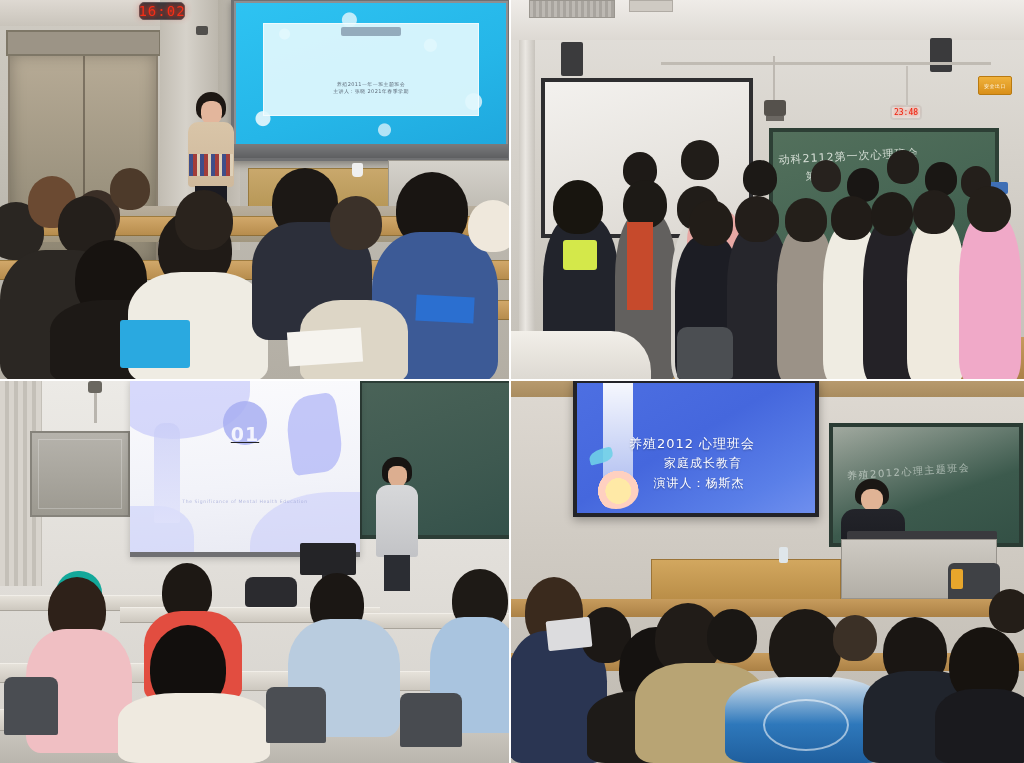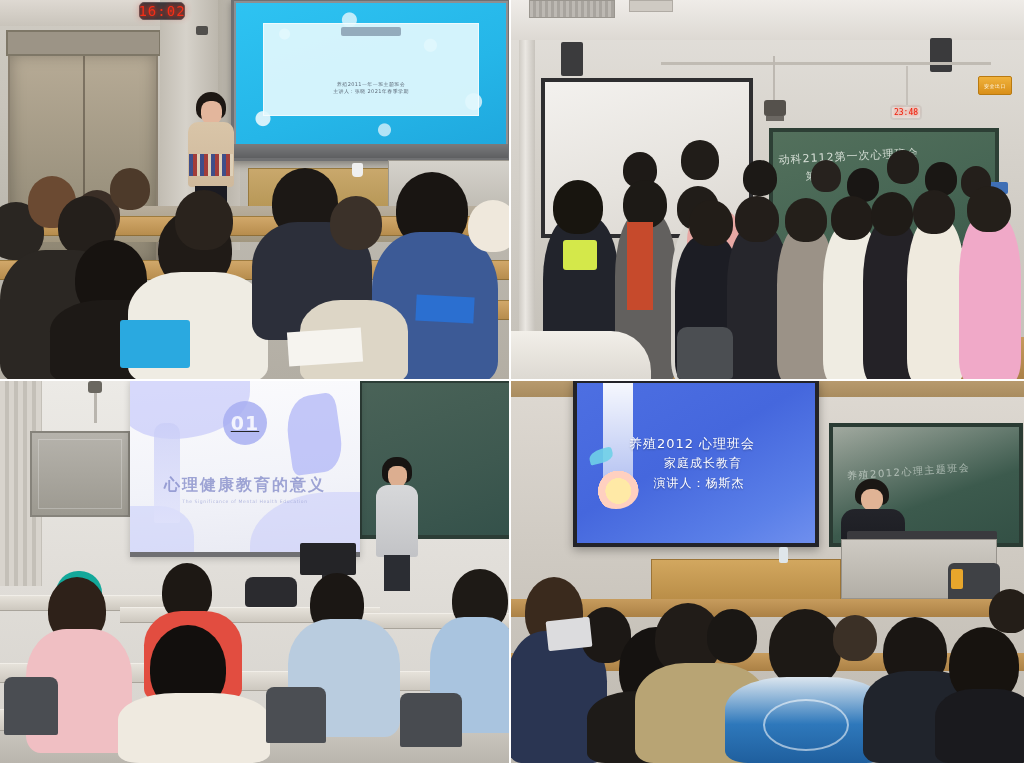--- a/index.html
+++ b/index.html
@@ -319,21 +319,21 @@
   .p3-fig-right {
     position:absolute; right:20px; top:16px; width:52px; height:78px;
     background:#aab0f6; opacity:.68;
     border-radius:50% 18% 40% 12%;
     transform:rotate(-8deg);
   }
   .p3-badge {
     position:absolute; left:50%; top:22px; transform:translateX(-50%);
     width:44px; height:44px; border-radius:50%;
     background:#a9b0f2; opacity:.85;
-    display:flex; align-items:center; justify-content:center;text-decoration:underline;
+    display:flex; align-items:flex-end; justify-content:center;text-decoration:underline;
   }
   .p3-badge span {
     color:#f3f4ff; font-size:19px; font-weight:700; letter-spacing:1px;
     font-family:"DejaVu Sans", sans-serif;
   }
   .p3-title {
     position:absolute; left:0; right:0; top:96px; text-align:center;
     font-size:16px; font-weight:700; letter-spacing:2px;
     color:#7d85c6; opacity:.72;
     font-family:"DejaVu Sans", sans-serif;
@@ -375,21 +375,21 @@
   .p3-bag {
     position:absolute; left:245px; top:196px; width:52px; height:30px;
     background:#2b2b2f; border-radius:8px 8px 4px 4px;
   }
 
   
   .p4-wall { position:absolute; inset:0; background:linear-gradient(180deg,#ded9d2,#cfcac2 45%,#bdb8af); }
   .p4-top { position:absolute; left:0; top:0; width:100%; height:16px;
     background:linear-gradient(180deg,#b79a6e,#a98c5f); }
   .p4-screen {
-    position:absolute; left:62px; top:-2px; width:246px; height:168px;
+    position:absolute; left:62px; top:-2px; width:246px; height:138px;
     background:linear-gradient(150deg,#4d6fe2,#4567dd 45%,#5a7fe8 80%,#6f8fee);
     border:4px solid #232328;
     overflow:hidden;
     box-shadow:0 3px 9px rgba(0,0,0,.32);
   }
   .p4-beamstripe {
     position:absolute; left:26px; top:-4px; width:30px; height:118px;
     background:linear-gradient(180deg,rgba(255,255,255,.96),rgba(255,255,255,.55));
   }
   .p4-flower {
@@ -623,21 +623,20 @@
 
     <div class="p3-screen">
       <div class="p3-blob1"></div>
       <div class="p3-blob2"></div>
       <div class="p3-blob3"></div>
       <div class="p3-fig-left"></div>
       <div class="p3-fig-right"></div>
       <div class="p3-badge">
         <span>01</span>
       </div>
-      <div class="p3-title">心理健康教育的意义</div>
       <div class="p3-sub">The Significance of Mental Health Education</div>
     </div>
 
     <div class="p3-monitor"></div>
 
     <div class="p3-teacher">
       <div class="p3-t-hair"></div>
       <div class="p3-t-face"></div>
       <div class="p3-t-body"></div>
       <div class="p3-t-legs"></div>

